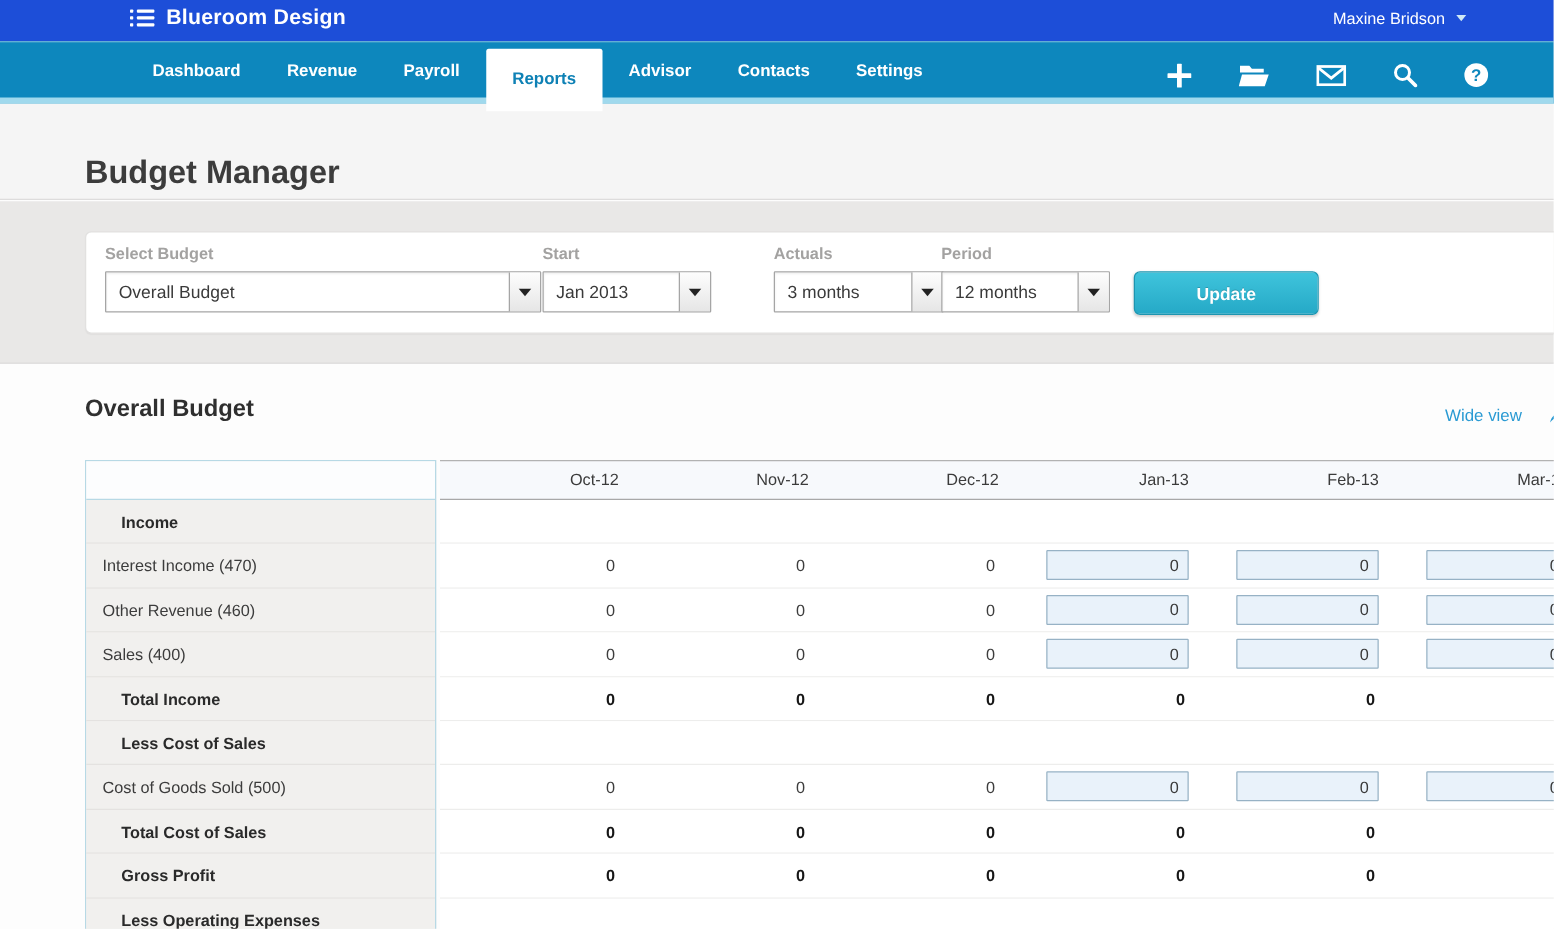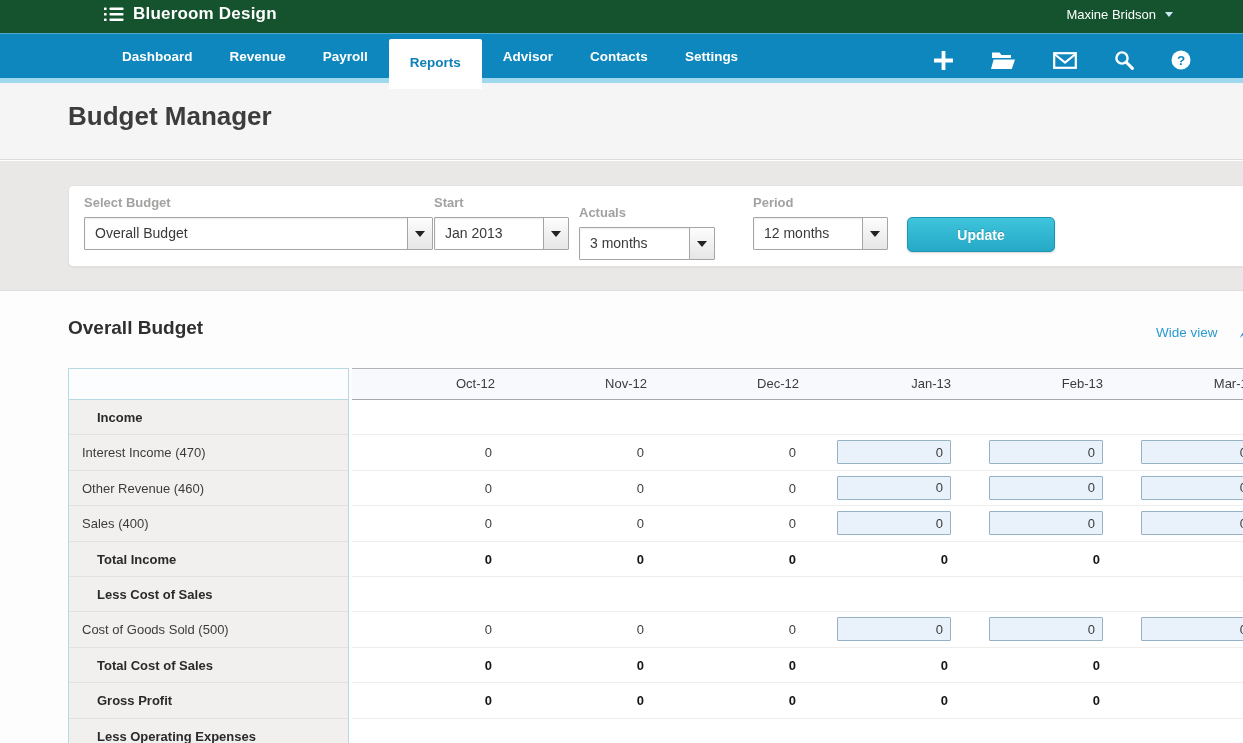--- a/index.html
+++ b/index.html
@@ -1,40 +1,40 @@
 <!DOCTYPE html>
 <html><head>
 <meta charset="utf-8">
 <style>
   * { margin:0; padding:0; box-sizing:border-box; }
   html,body { width:1243px; height:743px; overflow:hidden; background:#fdfdfd;
     font-family:"Liberation Sans", sans-serif; position:relative; }
 
   
-  .topbar { position:absolute; top:0; left:0; width:100%; height:33px; background:#14532d; }
+  .topbar { position:absolute; top:0; left:0; width:100%; height:33px; background:#1d4ed8; }
   .brand { position:absolute; left:104px; top:4px; display:flex; align-items:center; gap:9px; }
   .brand-name { color:#fff; font-size:17px; font-weight:bold; letter-spacing:.2px; }
   .user-menu { position:absolute; right:70px; top:7px; display:flex; align-items:center; gap:9px; cursor:pointer; }
   .user-name { color:#fff; font-size:13px; }
   .caret-down { width:0; height:0; border-left:4.5px solid transparent; border-right:4.5px solid transparent; border-top:5px solid #cfe9f5; }
 
   
   .navbar { position:absolute; top:33px; left:0; width:100%; height:50px; background:#0d87bd;
     border-top:1px solid rgba(255,255,255,.28);text-align:right; }
   .nav-strip { position:absolute; bottom:0; left:0; width:100%; height:5px; background:#a0d9ed; }
   .nav-items { position:absolute; left:122px; top:0; height:45px; display:flex; align-items:stretch; gap:37px; }
   .nav-item { color:#fff; font-size:13.5px; font-weight:bold; display:flex; align-items:center; cursor:pointer; white-space:nowrap; }
   .nav-item.active { background:#fff; color:#0e81b5; height:50px; padding:4px 21px; margin:0 -16px; z-index:2;
     margin-top:5px; border-radius:2px 2px 0 0; align-items:center; padding-bottom:8px; }
   .nav-icons { position:absolute; right:52px; top:7px; height:38px; display:flex; align-items:center; gap:37px; }
   .nav-icon { display:flex; align-items:center; justify-content:center; cursor:pointer; }
 
   
   .title-band { position:absolute; top:83px; left:0; width:100%; height:77px; background:#f5f5f5; border-bottom:1px solid #dddcdc; }
-  .page-title { position:absolute; left:68px; top:18px; font-size:26px; font-weight:bold; color:#3c3c3c; }
+  .page-title { position:absolute; left:68px; top:39px; font-size:26px; font-weight:bold; color:#3c3c3c; }
   .filter-band { position:absolute; top:161px; left:0; width:100%; height:130px; background:#e9e8e7; border-bottom:1px solid #dddcdc; }
   .filter-panel { position:absolute; left:68px; top:24px; width:1180px; height:82px; background:#fff;
     border:1px solid #e2e1e0; border-radius:5px; box-shadow:0 1px 1px rgba(0,0,0,.04); }
   .fgroup { position:absolute; top:9px; }
   .fgroup .flabel { font-size:13px; font-weight:bold; color:#a3a2a1; margin-bottom:7px; display:block; }
   .dropdown { position:relative; height:33px; background:#fff; border:1px solid #a5a5a5; border-radius:1px;
     box-shadow:inset 0 1px 2px rgba(0,0,0,.08); cursor:pointer; }
   .dropdown .dd-value { position:absolute; left:10px; top:0; line-height:31px; font-size:14px; color:#3a3a3a; white-space:nowrap; }
   .dd-arrow-box { position:absolute; right:0; top:0; bottom:0; width:25px; border-left:1px solid #a5a5a5;
     background:linear-gradient(#fdfdfd,#e6e6e6); display:flex; align-items:center; justify-content:center; }
@@ -163,21 +163,21 @@
     <div class="fgroup" style="left:365px; width:135px;">
       <span class="flabel">Start</span>
       <div class="dropdown">
         <span class="dd-value">Jan 2013</span>
         <span class="dd-arrow-box">
             <span class="dd-tri"></span>
           </span>
       </div>
     </div>
 
-    <div class="fgroup" style="left:510px; width:136px;margin-top:10px;">
+    <div class="fgroup" style="left:550px; width:136px;">
       <span class="flabel">Actuals</span>
       <div class="dropdown">
         <span class="dd-value">3 months</span>
         <span class="dd-arrow-box">
             <span class="dd-tri"></span>
           </span>
       </div>
     </div>
 
     <div class="fgroup" style="left:684px; width:135px;">

